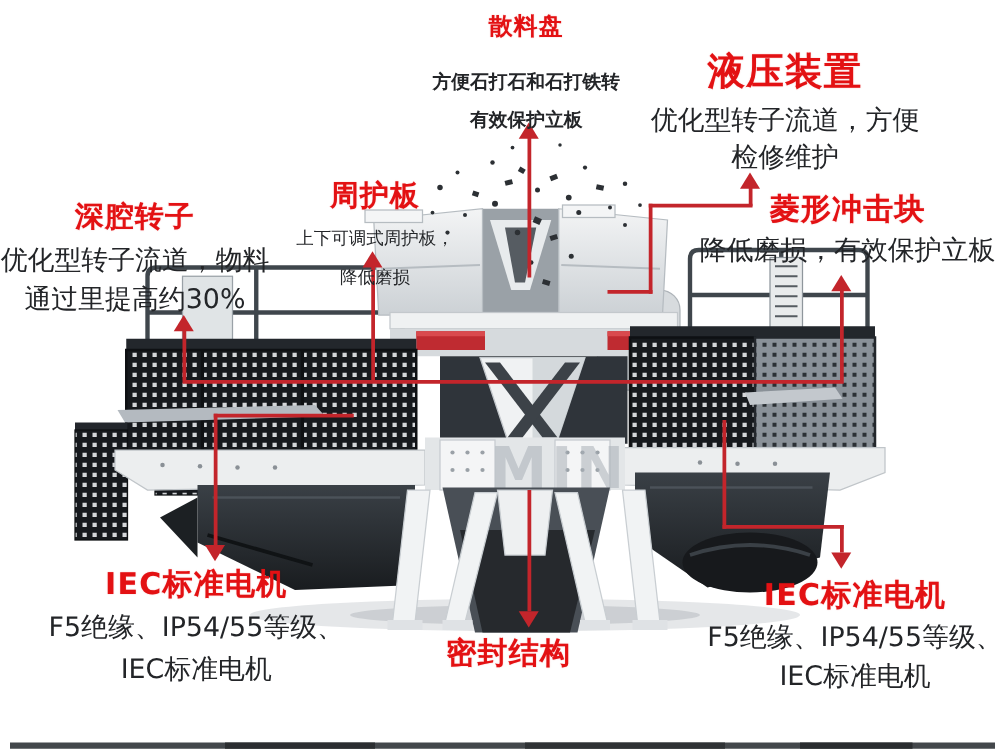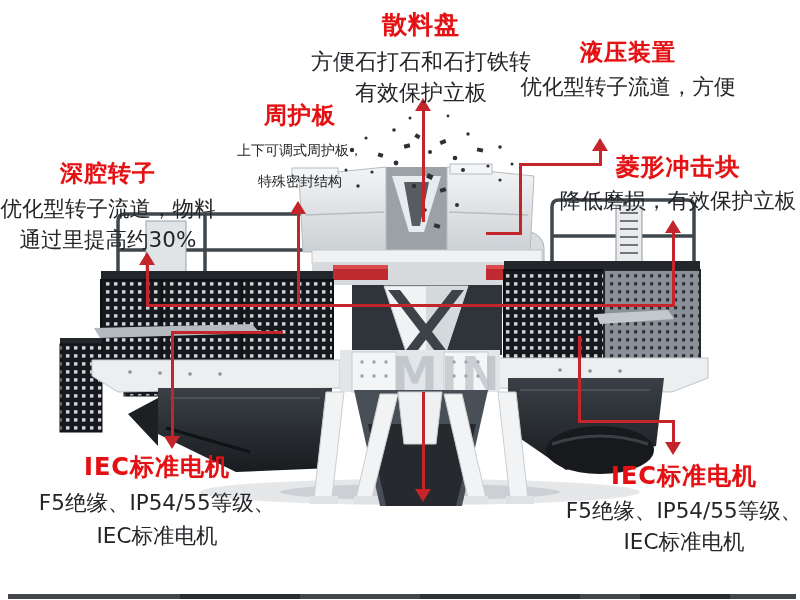--- a/index.html
+++ b/index.html
@@ -269,39 +269,40 @@
 
   <div class="cl" style="left:422px;top:392px;width:3px;height:97px;"></div>
   <div class="arrow-down" style="left:415px;top:489px;"></div>
 
   <div class="cl" style="left:578px;top:336px;width:3px;height:87px;"></div>
   <div class="cl" style="left:578px;top:420px;width:97px;height:3px;"></div>
   <div class="cl" style="left:672px;top:420px;width:3px;height:22px;"></div>
   <div class="arrow-down" style="left:665px;top:442px;"></div>
 
   <div class="callout" style="left:271px;top:8px;width:300px;">
-    <div class="title" style="font-size:25px;">散料盘</div>
-    <div class="desc" style="font-size:22px;line-height:31px;margin-top:5px;">
+    <div class="title" style="font-size:19px;">散料盘</div>
+    <div class="desc" style="font-size:15px;line-height:31px;margin-top:16px;font-weight:bold;">
       <div>方便石打石和石打铁转</div>
       <div>有效保护立板</div>
     </div>
   </div>
 
   <div class="callout" style="left:478px;top:37px;width:300px;">
-    <div class="title" style="font-size:23px;">液压装置</div>
+    <div class="title" style="font-size:30px;">液压装置</div>
     <div class="desc" style="font-size:21.5px;line-height:30px;margin-top:4px;">
       <div>优化型转子流道，方便</div>
+      <div>检修维护</div>
     </div>
   </div>
 
   <div class="callout" style="left:150px;top:100px;width:300px;">
-    <div class="title" style="font-size:23px;">周护板</div>
+    <div class="title" style="font-size:23px;margin-top:41px;">周护板</div>
     <div class="desc" style="font-size:14px;line-height:31px;margin-top:4px;">
       <div>上下可调式周护板，</div>
-      <div>特殊密封结构</div>
+      <div>降低磨损</div>
     </div>
   </div>
 
   <div class="callout" style="left:-42px;top:158px;width:300px;">
     <div class="title" style="font-size:23px;">深腔转子</div>
     <div class="desc" style="font-size:21.5px;line-height:31px;margin-top:4px;">
       <div>优化型转子流道，物料</div>
       <div>通过里提高约30%</div>
     </div>
   </div>
@@ -315,20 +316,21 @@
 
   <div class="callout" style="left:7px;top:451px;width:300px;">
     <div class="title" style="font-size:24px;">IEC标准电机</div>
     <div class="desc" style="font-size:21.5px;line-height:33px;margin-top:3px;">
       <div>F5绝缘、IP54/55等级、</div>
       <div>IEC标准电机</div>
     </div>
   </div>
 
   <div class="callout" style="left:257px;top:506px;width:300px;">
+    <div class="title" style="font-size:24px;">密封结构</div>
   </div>
 
   <div class="callout" style="left:534px;top:460px;width:300px;">
     <div class="title" style="font-size:24px;">IEC标准电机</div>
     <div class="desc" style="font-size:21.5px;line-height:31px;margin-top:3px;">
       <div>F5绝缘、IP54/55等级、</div>
       <div>IEC标准电机</div>
     </div>
   </div>
 

